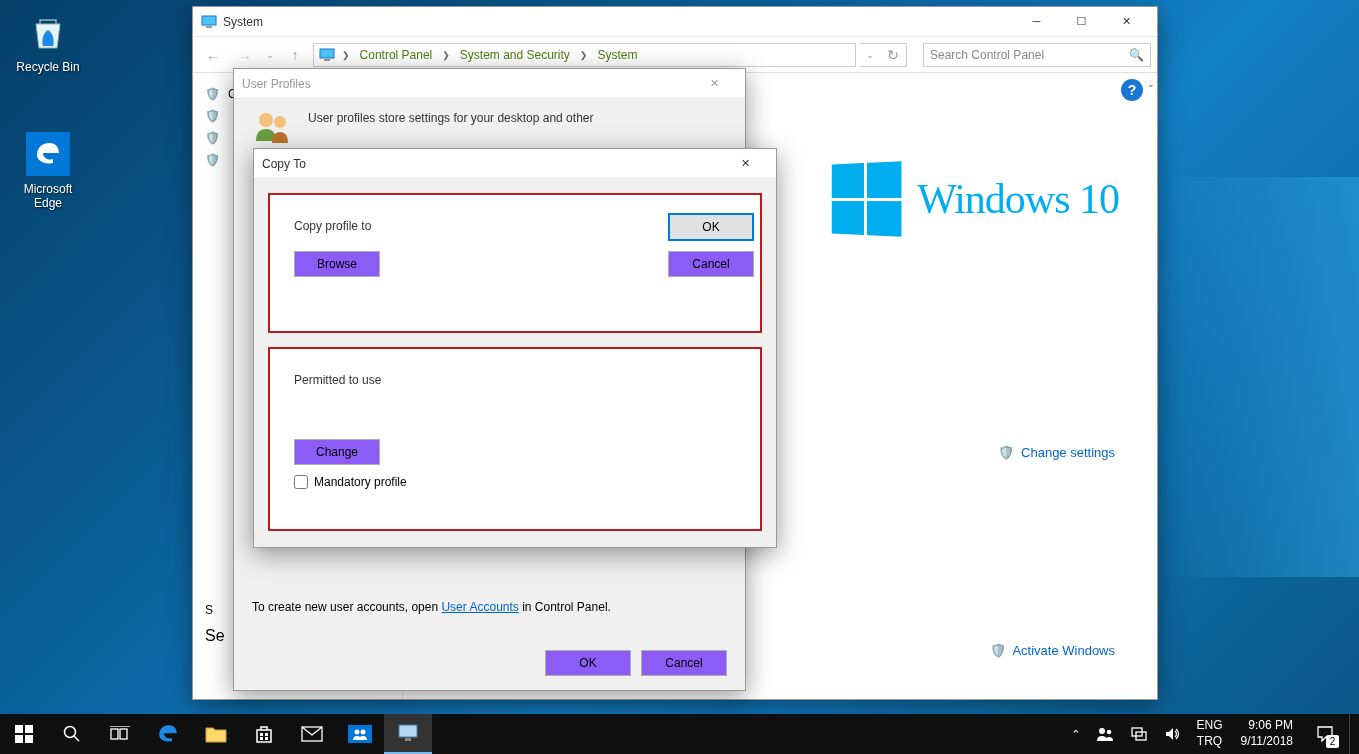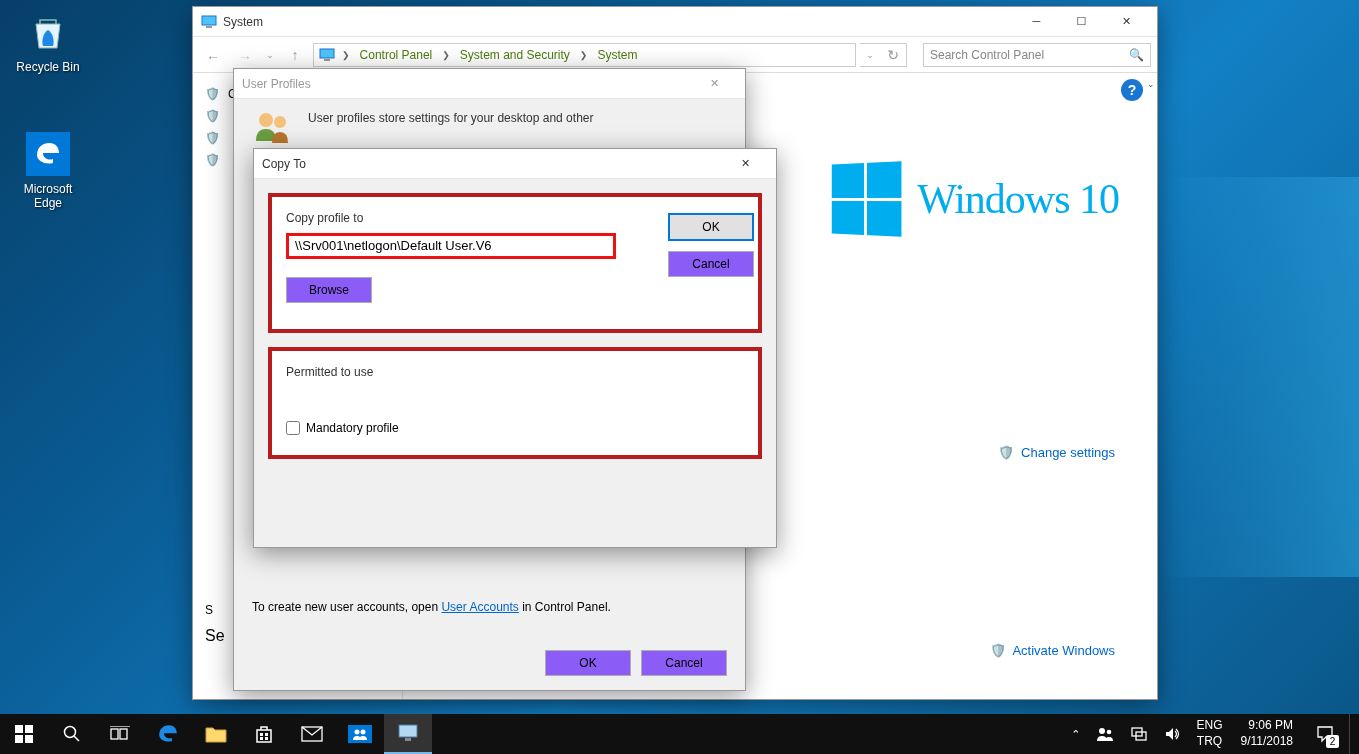--- a/index.html
+++ b/index.html
@@ -50,21 +50,21 @@
 .profiles-window { left:233px; top:68px; width:513px; height:623px; background:#f0f0f0; }
 .profiles-body { padding:8px 18px; font-size:12px; color:#333; }
 .profile-icon-row { display:flex; align-items:flex-start; gap:14px; margin-bottom:12px; }
 .people-icon { width:42px; height:42px; }
 .std-button { background:#8b5cf6; border:1px solid #adadad; padding:5px 20px; font-size:12px; cursor:pointer; min-width:86px; }
 .std-button.primary { border:2px solid #0078d7; background:#e1e1e1; }
 .dialog-buttons-row { display:flex; justify-content:flex-end; gap:10px; padding:14px 18px; }
 
 
 .copyto-window { left:253px; top:148px; width:524px; height:400px; background:#f0f0f0; z-index:10; }
-.fieldset { border:4px solid #b91c1c; background:#fff; margin:14px; padding:14px; font-size:12px; }
+.fieldset { border:2px solid #b91c1c; background:#fff; margin:14px; padding:24px; font-size:12px; }
 .field-label { margin-bottom:8px; color:#333; }
 .path-input { width:330px; height:26px; border:3px solid #e11; padding:2px 6px; font-size:13px; background:#fff; }
 .path-input input { border:none; outline:none; width:100%; font-size:13px; }
 .ok-cancel-col { position:absolute; right:22px; top:64px; display:flex; flex-direction:column; gap:10px; }
 .checkbox-row { display:flex; align-items:center; gap:6px; margin-top:10px; }
 .checkbox-row input { width:14px; height:14px; }
 
 
 .taskbar { position:absolute; bottom:0; left:0; right:0; height:40px; background:#101010; display:flex; align-items:center; color:#fff; }
 .task-item { width:48px; height:40px; display:flex; align-items:center; justify-content:center; cursor:pointer; }
@@ -232,36 +232,36 @@
 <div class="window copyto-window">
   <div class="titlebar">
     <span class="title">Copy To</span>
     <div class="win-controls">
       <div class="win-btn close">✕</div>
     </div>
   </div>
 
   <div class="fieldset" style="height:140px;position:relative;">
     <div class="field-label">Copy profile to</div>
-    <div class="path-input">
-      <input type="text" value="\\Srv001\netlogon\Default User.V6" style="">
-    </div>
     <div style="margin-top:18px;">
       <button class="std-button">Browse</button>
     </div>
   </div>
 
   <div class="ok-cancel-col">
     <button class="std-button primary">OK</button>
     <button class="std-button">Cancel</button>
   </div>
 
-  <div class="fieldset" style="height:112px;">
+  <div class="fieldset" style="height:184px;">
     <div class="field-label">Permitted to use</div>
     <div style="height:24px;"></div>
+    <div style="margin-top:20px;">
+      <button class="std-button">Change</button>
+    </div>
     <div class="checkbox-row">
       <input type="checkbox" style="">
       <span>Mandatory profile</span>
     </div>
   </div>
 </div>
 
 <div class="taskbar">
   <div class="task-item">
     <svg width="18" height="18" viewBox="0 0 18 18">

